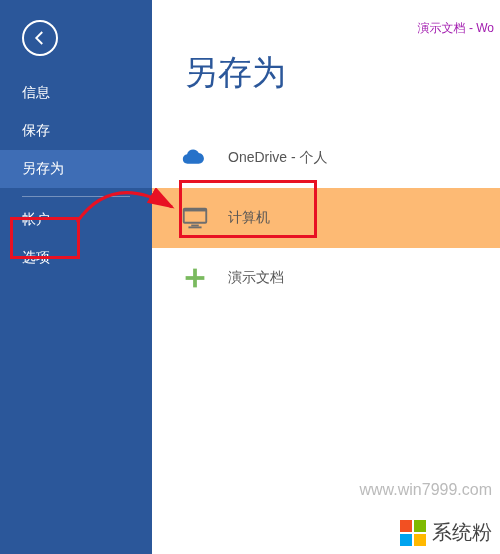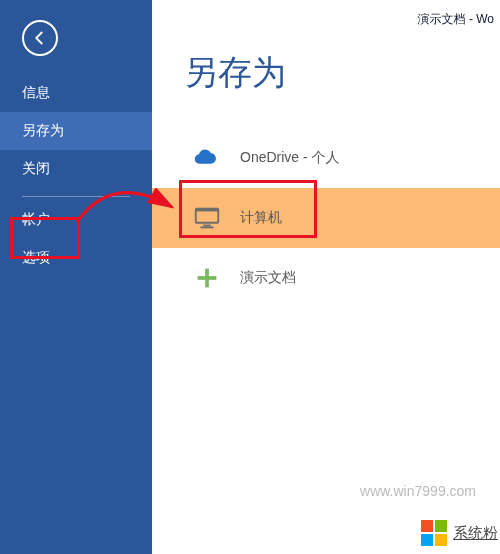--- a/index.html
+++ b/index.html
@@ -44,35 +44,35 @@
       background: rgba(255,255,255,0.35);
       margin: 8px 22px 4px 22px;
     }
     .main {
       position: absolute;
       left: 152px; top: 0; right: 0; bottom: 0;
       background: #fff;
     }
     .title-bar {
       position: absolute;
-      right: 6px; top: 11px;
+      right: 6px; top: 20px;
       font-size: 12px;
-      color: #0f172a;
+      color: #a21caf;
     }
     .page-title {
       font-size: 34px;
       color: #2b579a;
       font-weight: 300;
       margin: 50px 0 32px 32px;
     }
     .location-item {
       display: flex;
       align-items: center;
       height: 60px;
-      padding-left: 40px;
+      padding-left: 28px;
       cursor: pointer;
     }
     .location-item.selected {
       background: #fdba74;
     }
     .location-icon {
       width: 30px; height: 30px;
       margin-right: 18px;
     }
     .location-label {
@@ -94,58 +94,57 @@
       pointer-events: none;
     }
     .arrow {
       position: absolute;
       left: 72px; top: 167px;
       width: 110px; height: 60px;
       pointer-events: none;
     }
     .watermark {
       position: absolute;
-      right: 2px; bottom: 8px;
+      right: 8px; bottom: 8px;
       display: flex;
       align-items: center;
-      font-size: 15px;
+      font-size: 20px;
       color: #444;
-      text-decoration: underline;
     }
     .watermark-logo {
       display: grid;
       grid-template-columns: 12px 12px;
       grid-template-rows: 12px 12px;
       gap: 2px;
       margin-right: 6px;
     }
     .wl-a { background: #f25022; }
     .wl-b { background: #7fba00; }
     .wl-c { background: #00a4ef; }
     .wl-d { background: #ffb900; }
     .watermark-url {
       position: absolute;
-      right: 24px; bottom: 55px;
-      font-size: 14px;
+      right: 8px; bottom: 55px;
+      font-size: 16px;
       color: #bbb;
     }
   </style>
 </head>
 <body>
 
 <div class="sidebar">
   <div class="back-btn">
     <svg viewBox="0 0 24 24">
       <path d="M15 4 L7 12 L15 20" stroke="#fff" stroke-width="2.5" fill="none"></path>
     </svg>
   </div>
   <div id="sidebar-items">
       <div class="nav-item">信息</div>
+      <div class="nav-item">保存</div>
       <div class="nav-item selected">另存为</div>
-      <div class="nav-item">关闭</div>
     </div>
   <div class="nav-divider"></div>
   <div id="sidebar-footer">
       <div class="nav-item">帐户</div>
       <div class="nav-item">选项</div>
     </div>
 </div>
 
 <div class="main">
   <div class="title-bar">演示文档 - Wo</div>

